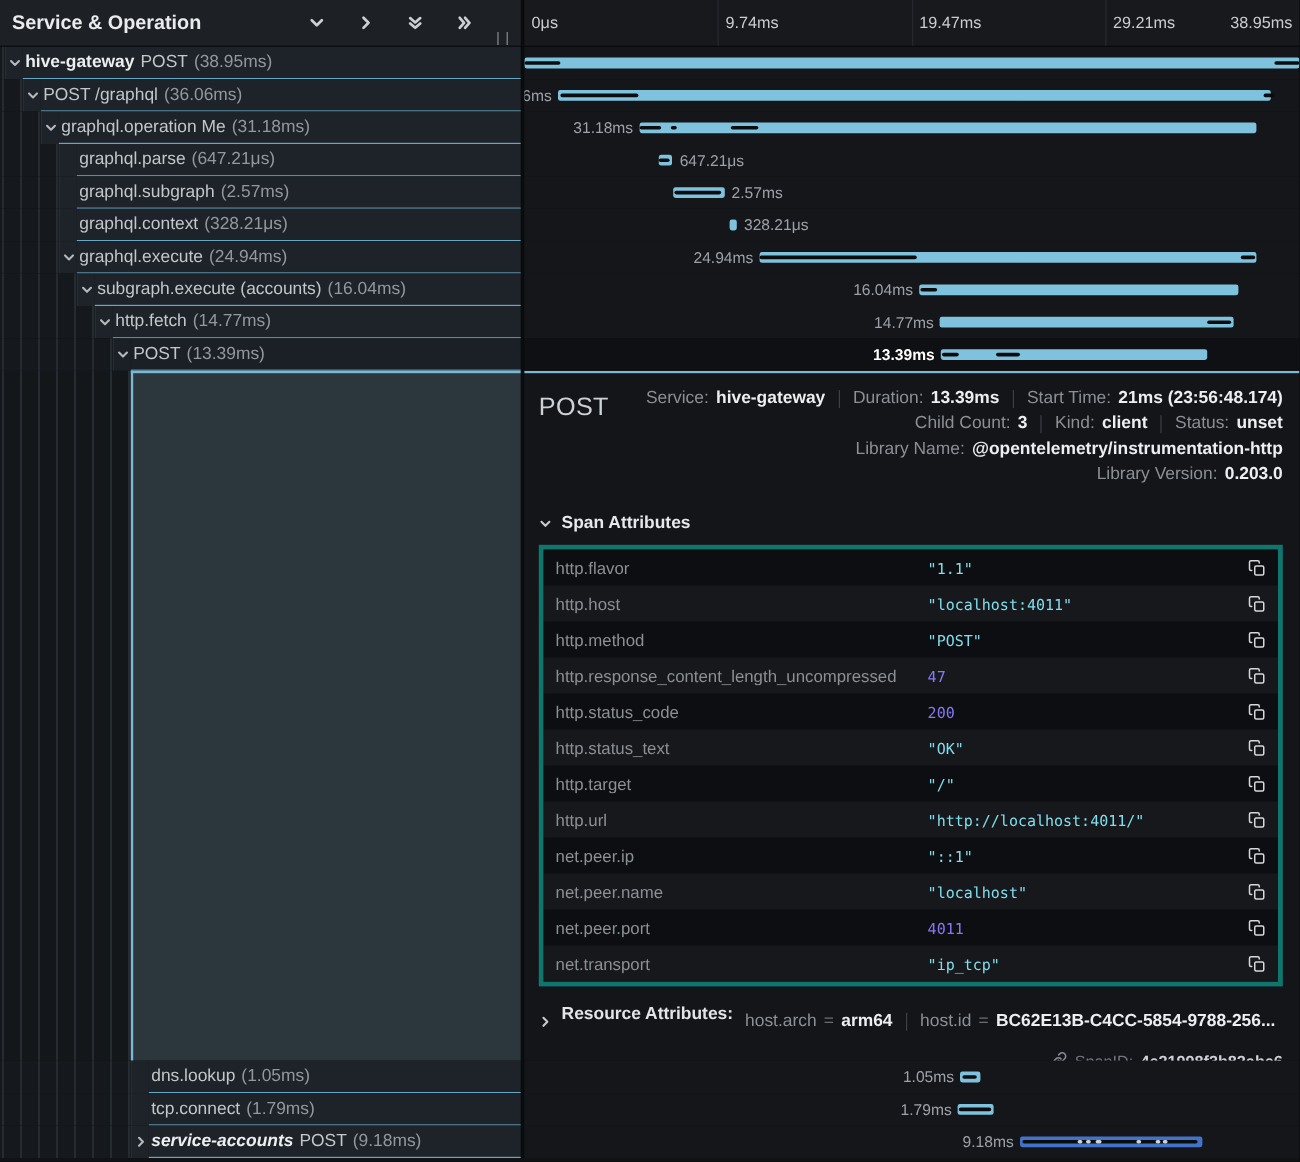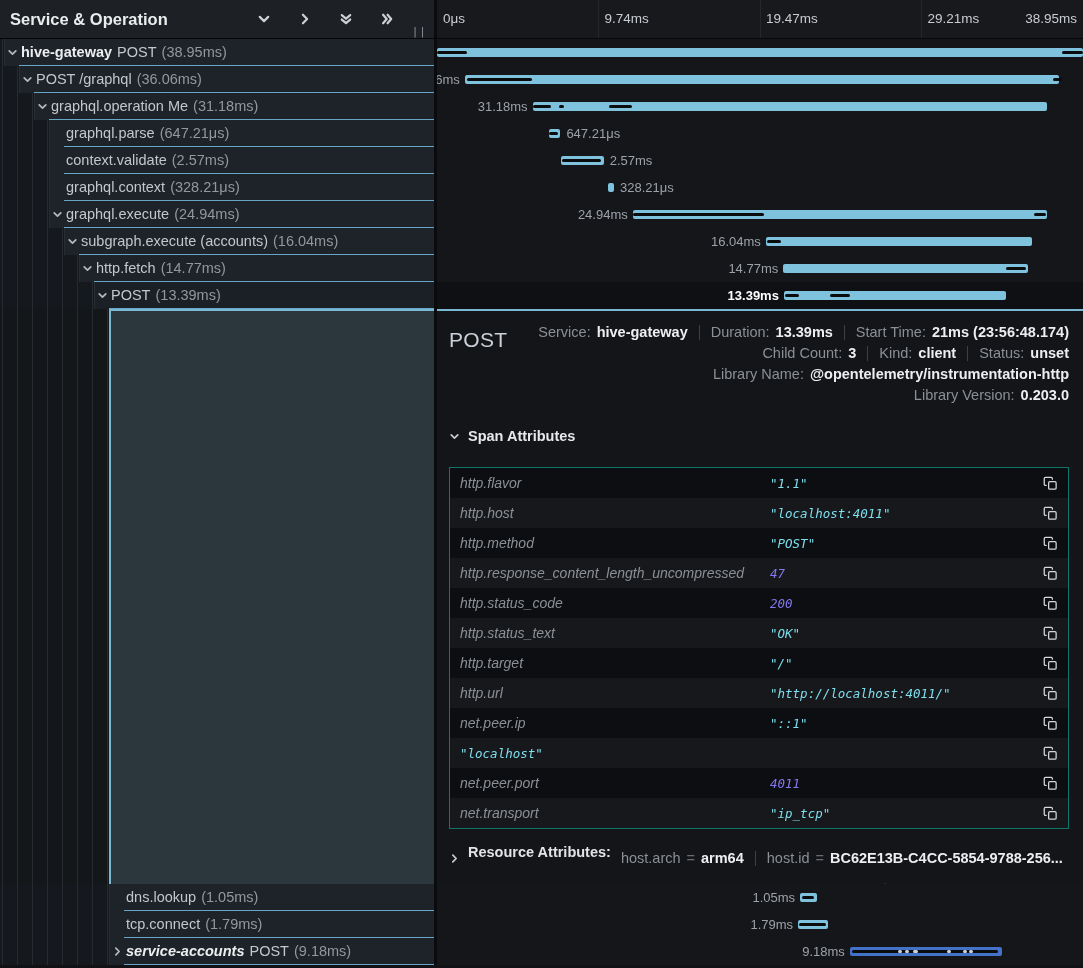--- a/index.html
+++ b/index.html
@@ -65,21 +65,21 @@
   .dhead { display:flex; align-items:flex-start; }
   .dtitle { font-size:21px; color:#ccd1d8; margin-top:7px; letter-spacing:.3px; }
   .dmeta { flex:1; display:flex; flex-direction:column; align-items:flex-end;
            row-gap:5px; margin-top:3px; font-size:14.5px; }
   .mline { display:flex; align-items:flex-end; }
   .mlab { color:#8b9095; margin-right:6px; }
   .mval { color:#eceeef; font-weight:700; }
   .vdiv { width:1px; height:15px; background:#3c4045; margin:0 11px; flex:none; }
   .sahead { display:flex; align-items:center; gap:8px; margin-top:25px;
             color:#e6e8ea; font-weight:700; font-size:14.5px; cursor:pointer; }
-  .attrs { margin-top:23px; border:1px solid #0f766e;font-style:italic; }
+  .attrs { margin-top:10px; border:4px solid #0f766e; }
   .arow { display:flex; align-items:center; height:30px; padding:0 10px; }
   .arow.odd  { background:#0d0e11; }
   .arow.even { background:#17181c; }
   .akey { flex:0 0 310px; color:#8b9095; font-size:14px; overflow:hidden; white-space:nowrap; }
   .aval { flex:1; font-family:"DejaVu Sans Mono",monospace; font-size:12.5px; }
   .aval.str { color:#7edfee; }
   .aval.num { color:#8678f3; }
   .acopy { flex:none; background:none; border:none; padding:0; cursor:pointer;
            display:flex; align-items:center; }
   .resrow { display:flex; align-items:center; margin-top:15px; font-size:14.5px; cursor:pointer; }
@@ -215,21 +215,21 @@
           <span class="bar" style="left:17.3%;width:1.8%"></span>
           <span class="crit" style="left:17.4%;width:1.40%"></span>
           <span class="blabel" style="left:calc(19.10% + 6px)">647.21μs</span>
         </div>
       </div>
       <div class="row">
         <div class="lcell">
           <div class="ind" style="width:49px"></div>
           <div class="chz"></div>
           <div class="rline">
-            <span class="op">context.validate</span>
+            <span class="op">graphql.subgraph</span>
             <span class="dur">(2.57ms)</span>
           </div>
         </div>
         <div class="coldiv"></div>
         <div class="rcell grid">
           <span class="bar" style="left:19.2%;width:6.6%"></span>
           <span class="crit" style="left:19.4%;width:6.00%"></span>
           <span class="blabel" style="left:calc(25.80% + 6px)">2.57ms</span>
         </div>
       </div>
@@ -463,20 +463,21 @@
             <span class="akey">net.peer.ip</span>
             <span class="aval str">"::1"</span>
             <button class="acopy">
               <svg width="15" height="15" viewBox="0 0 24 24" fill="none" stroke="#d6d9dc" stroke-width="2" stroke-linecap="round" stroke-linejoin="round">
                 <rect x="9" y="9" width="12" height="12" rx="2"></rect>
                 <path d="M5 15H4a2 2 0 0 1-2-2V4a2 2 0 0 1 2-2h9a2 2 0 0 1 2 2v1"></path>
               </svg>
             </button>
           </div>
           <div class="arow even">
+            <span class="akey">net.peer.name</span>
             <span class="aval str">"localhost"</span>
             <button class="acopy">
               <svg width="15" height="15" viewBox="0 0 24 24" fill="none" stroke="#d6d9dc" stroke-width="2" stroke-linecap="round" stroke-linejoin="round">
                 <rect x="9" y="9" width="12" height="12" rx="2"></rect>
                 <path d="M5 15H4a2 2 0 0 1-2-2V4a2 2 0 0 1 2-2h9a2 2 0 0 1 2 2v1"></path>
               </svg>
             </button>
           </div>
           <div class="arow odd">
             <span class="akey">net.peer.port</span>

